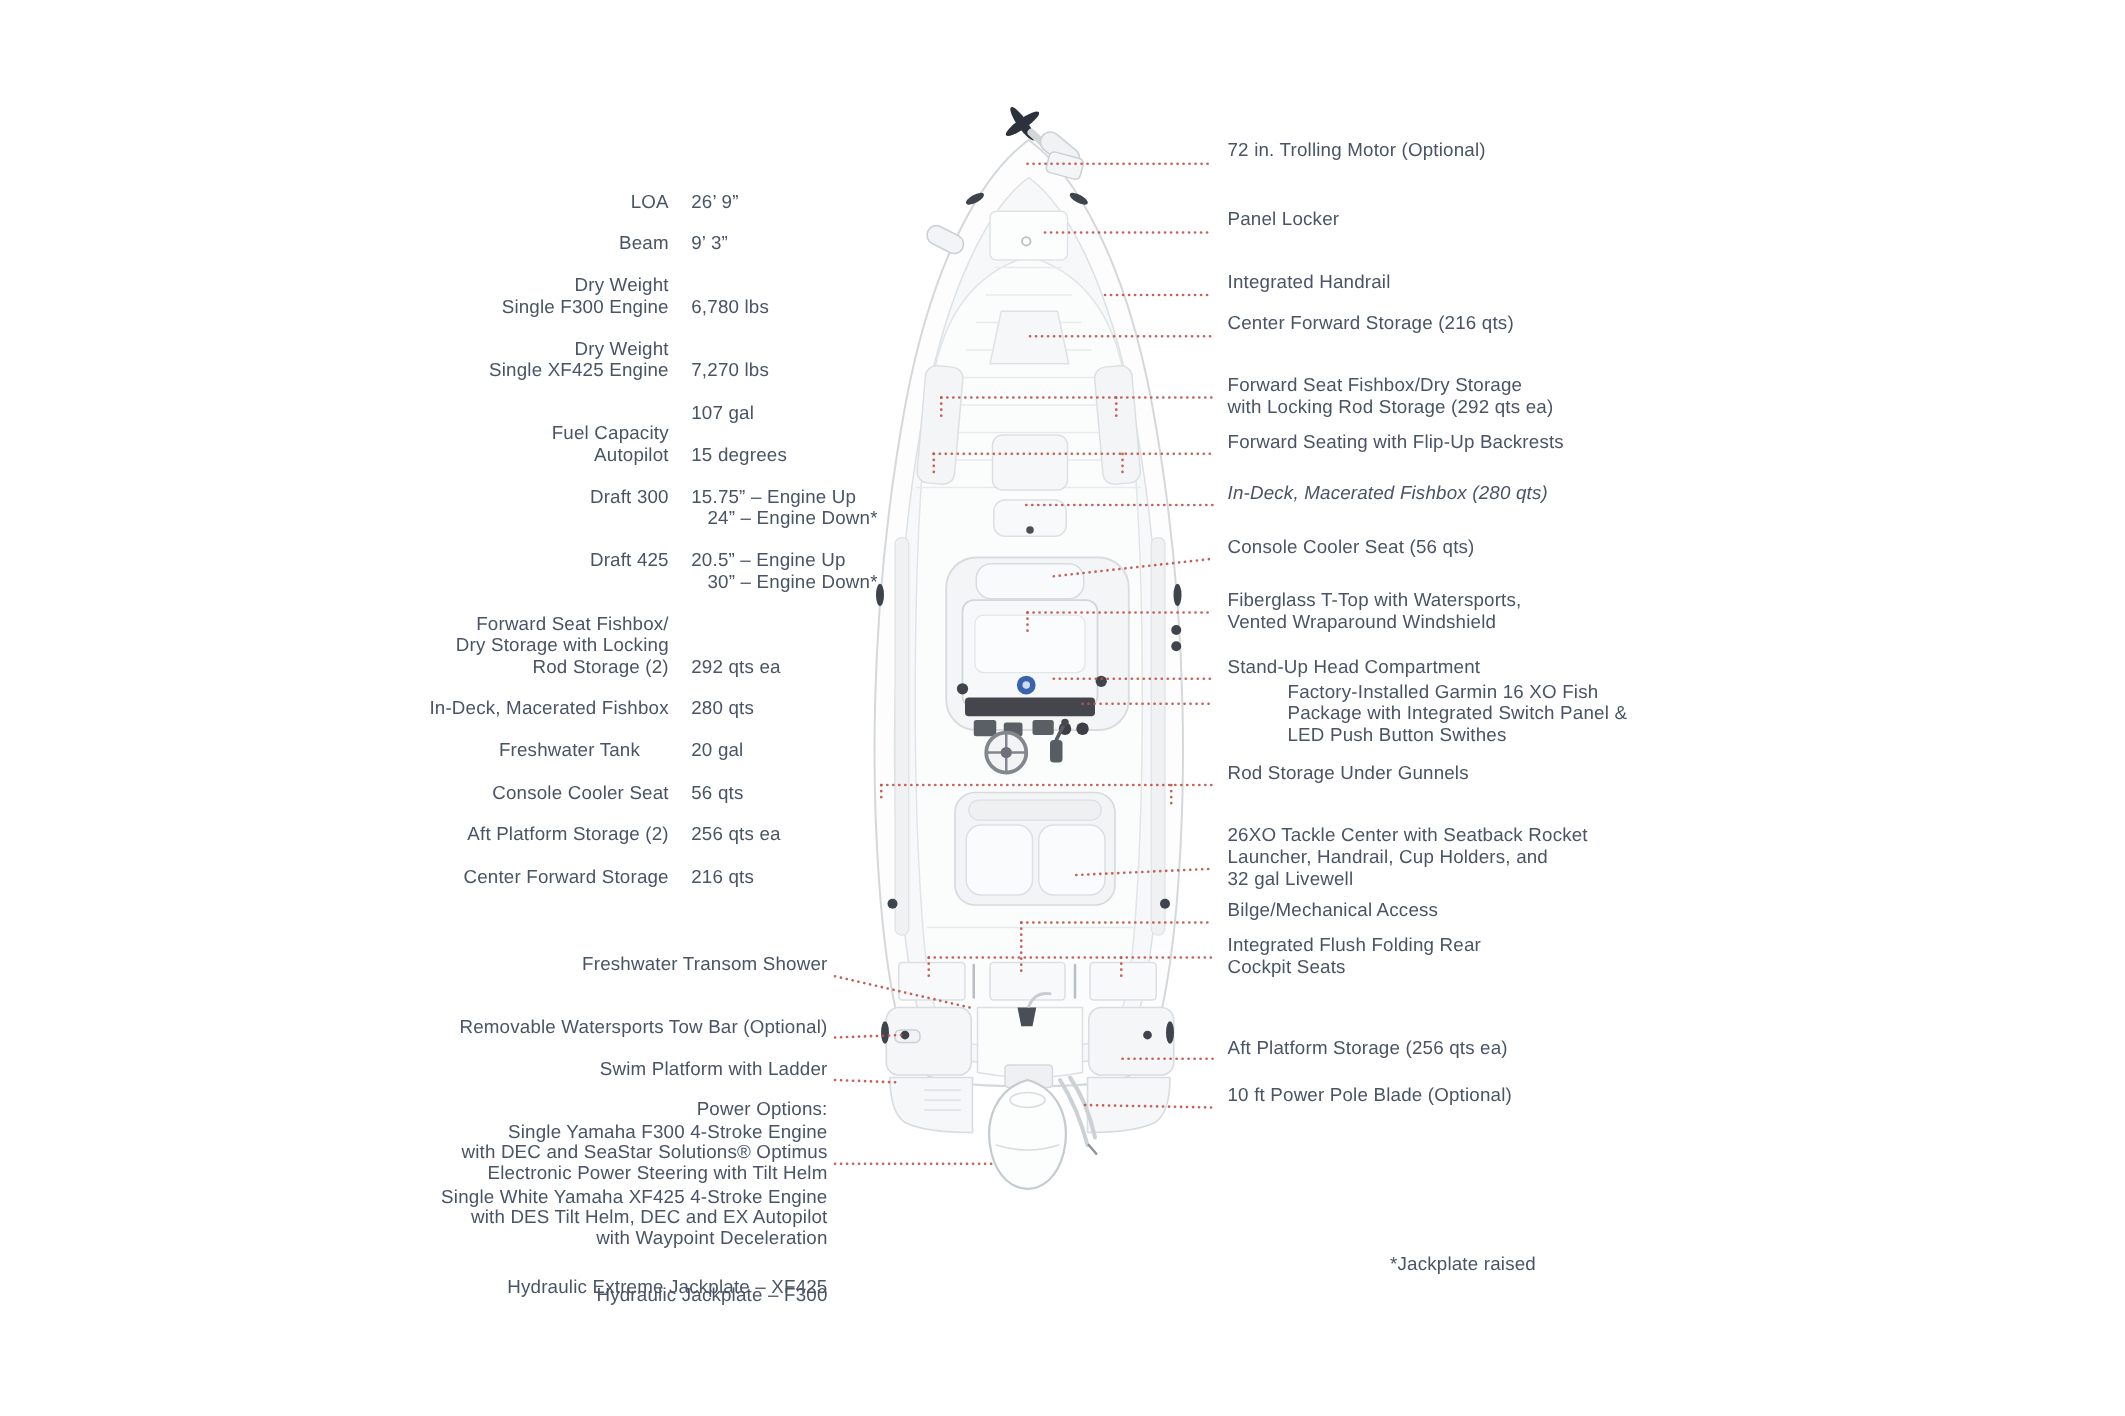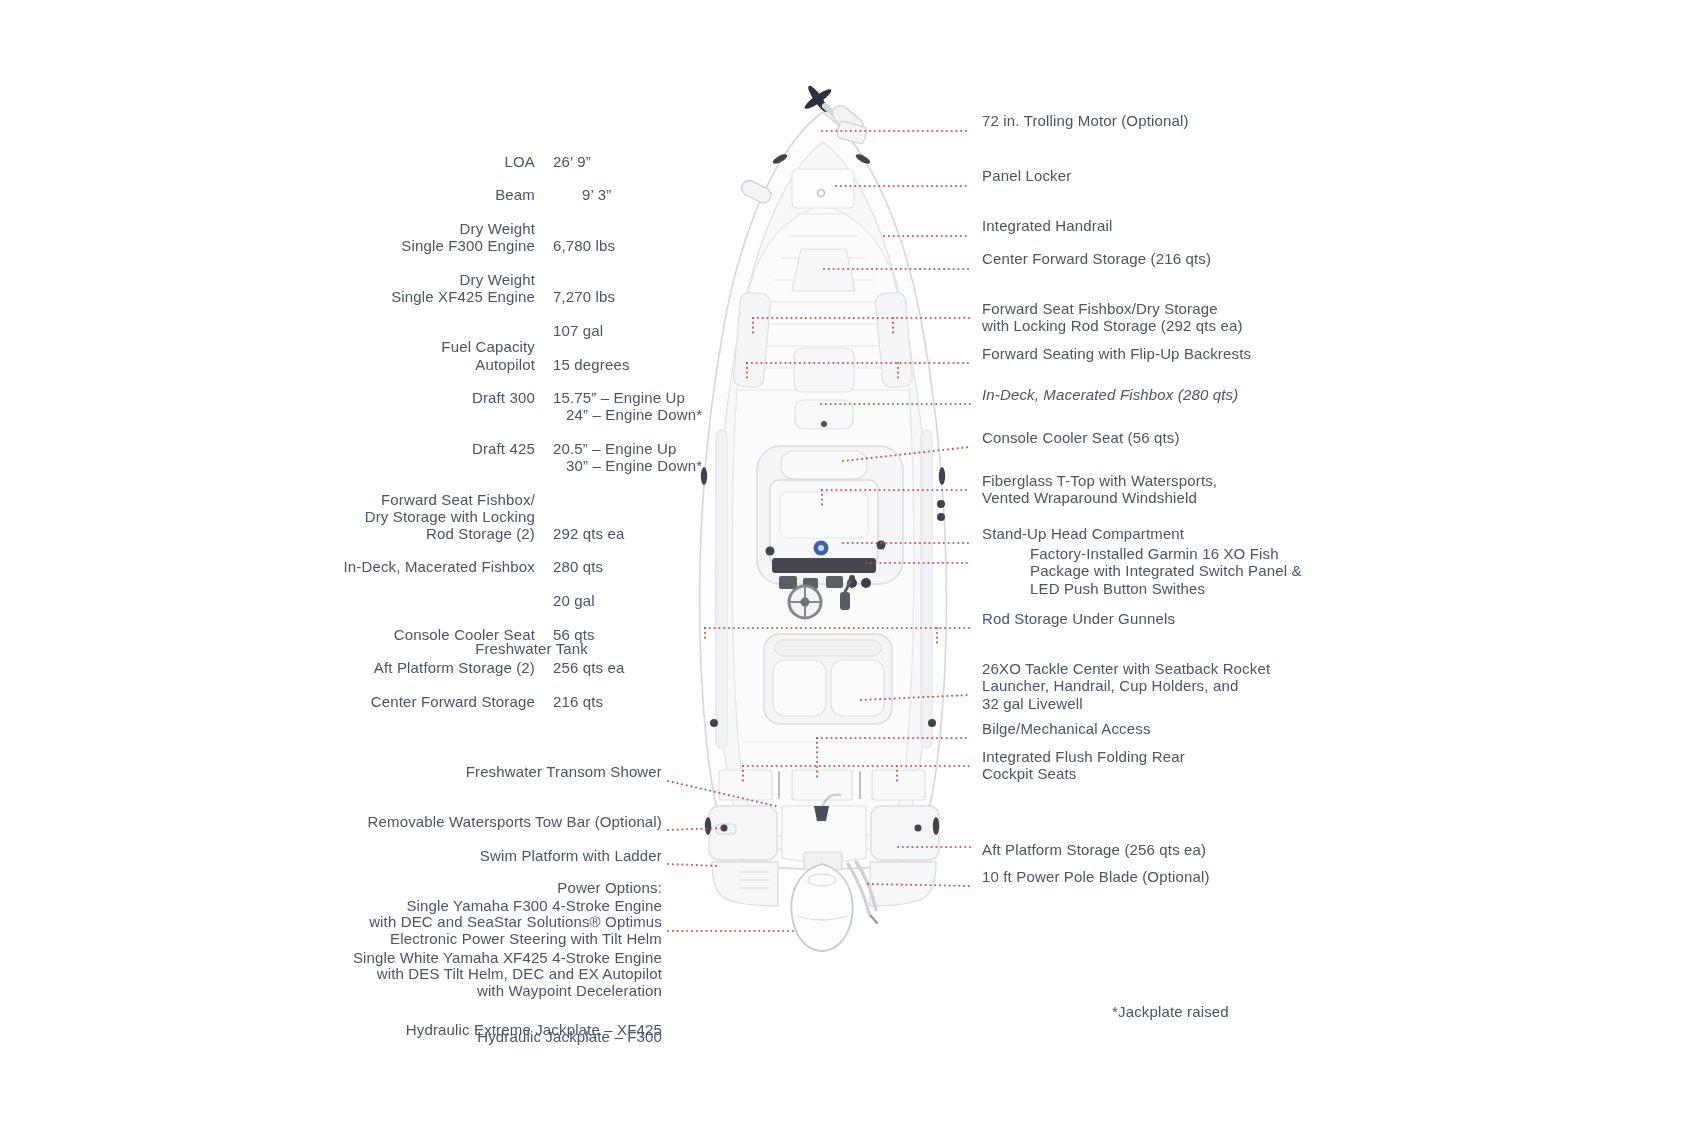--- a/index.html
+++ b/index.html
@@ -207,21 +207,21 @@
   <div id="text-layer">
       <div class="txt right" style="top: 153px; right: 1165px; width: 330px;">
         <div class="line">LOA</div>
       </div>
       <div class="txt" style="top: 153px; left: 553px; width: 240px;">
         <div class="line">26’ 9”</div>
       </div>
       <div class="txt right" style="top: 186px; right: 1165px; width: 330px;">
         <div class="line">Beam</div>
       </div>
-      <div class="txt" style="top: 186px; left: 553px; width: 240px; margin-left: 29px;">
+      <div class="txt" style="top: 186px; left: 553px; width: 240px;">
         <div class="line">9’ 3”</div>
       </div>
       <div class="txt right" style="top: 220px; right: 1165px; width: 330px;">
         <div class="line">Dry Weight</div>
         <div class="line">Single F300 Engine</div>
       </div>
       <div class="txt" style="top: 237px; left: 553px; width: 240px;">
         <div class="line">6,780 lbs</div>
       </div>
       <div class="txt right" style="top: 271px; right: 1165px; width: 330px;">
@@ -264,21 +264,21 @@
       </div>
       <div class="txt" style="top: 525px; left: 553px; width: 240px;">
         <div class="line">292 qts ea</div>
       </div>
       <div class="txt right" style="top: 558px; right: 1165px; width: 330px;">
         <div class="line">In-Deck, Macerated Fishbox</div>
       </div>
       <div class="txt" style="top: 558px; left: 553px; width: 240px;">
         <div class="line">280 qts</div>
       </div>
-      <div class="txt right" style="top: 592px; right: 1112px; width: 330px; margin-top: 48px;">
+      <div class="txt right" style="top: 592px; right: 1188px; width: 330px;">
         <div class="line">Freshwater Tank</div>
       </div>
       <div class="txt" style="top: 592px; left: 553px; width: 240px;">
         <div class="line">20 gal</div>
       </div>
       <div class="txt right" style="top: 626px; right: 1165px; width: 330px;">
         <div class="line">Console Cooler Seat</div>
       </div>
       <div class="txt" style="top: 626px; left: 553px; width: 240px;">
         <div class="line">56 qts</div>
@@ -368,21 +368,21 @@
         <div class="line">Launcher, Handrail, Cup Holders, and</div>
         <div class="line">32 gal Livewell</div>
       </div>
       <div class="txt" style="top: 720px; left: 982px; width: 330px; line-height: 17.3px;">
         <div class="line">Bilge/Mechanical Access</div>
       </div>
       <div class="txt" style="top: 748px; left: 982px; width: 330px; line-height: 17.3px;">
         <div class="line">Integrated Flush Folding Rear</div>
         <div class="line">Cockpit Seats</div>
       </div>
-      <div class="txt" style="top: 830px; left: 982px; width: 330px; line-height: 17.3px; margin-top: 11px;">
+      <div class="txt" style="top: 830px; left: 982px; width: 330px; line-height: 17.3px;">
         <div class="line">Aft Platform Storage (256 qts ea)</div>
       </div>
       <div class="txt" style="top: 868px; left: 982px; width: 330px; line-height: 17.3px;">
         <div class="line">10 ft Power Pole Blade (Optional)</div>
       </div>
       <div class="txt" style="top: 1003px; left: 1112px;">*Jackplate raised</div>
     </div>
 </div>
 
 </body></html>

